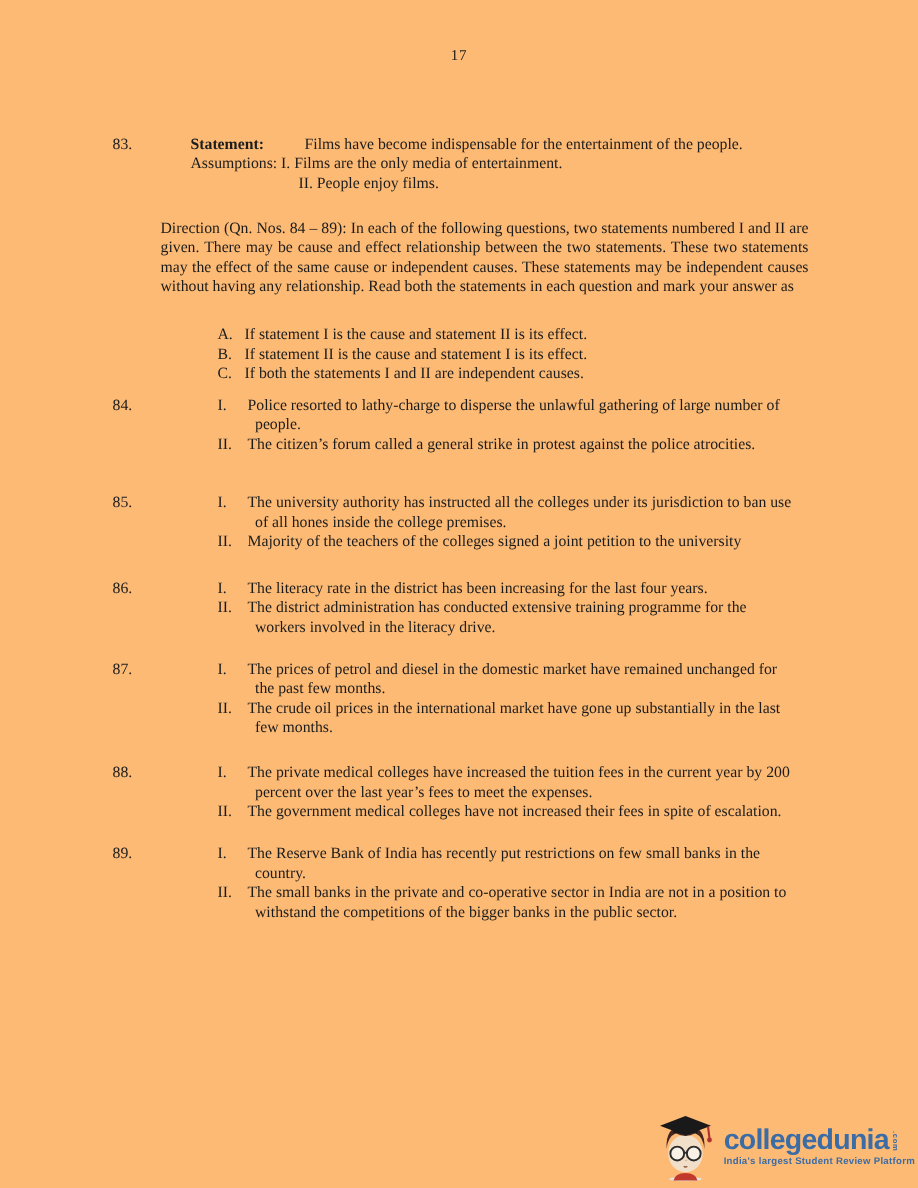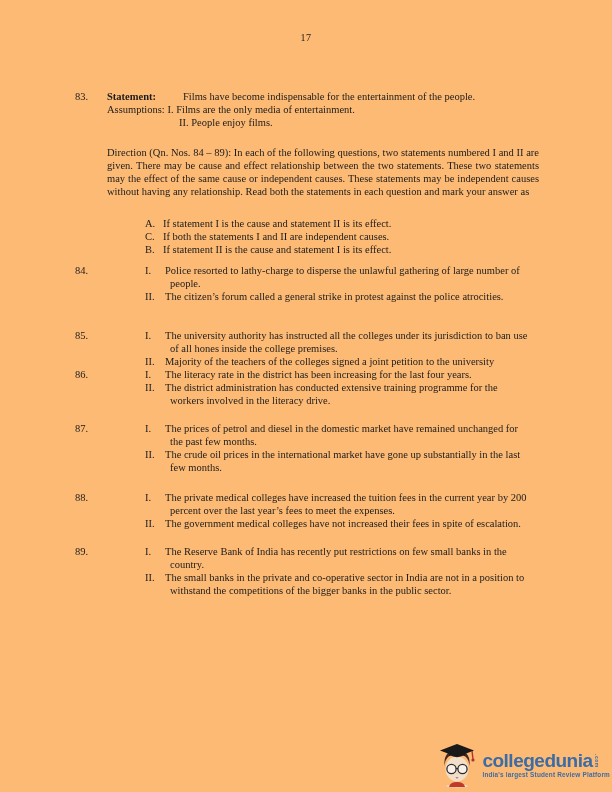--- a/index.html
+++ b/index.html
@@ -15,21 +15,21 @@
   }
   .page-number {
     position:absolute; top:31px; left:0; width:100%;
     text-align:center; font-size:10px; letter-spacing:0.5px;
   }
   .content { position:absolute; top:90px; left:75px; width:467px; }
 
   b, .bold { font-weight:normal; }
 
   
-  .q83 { display:flex; }
+  .q83 { display:flex;gap:20px; }
   .q83 .qnum { width:32px; flex:none; }
   .lbl1 { display:inline-block; width:76px; font-weight:bold; }
   .q83-ind { margin-left:72px; }
 
   
   .direction {
     margin:17px 0 0 32px;
     width:432px;
     text-align:justify;
   }
@@ -42,21 +42,21 @@
   .question { display:flex; }
   .question .qnum { width:70px; flex:none; }
   .stmts { flex:1; }
   .stmt { display:flex; }
   .roman { width:20px; flex:none; }
   .slines { flex:1; }
   .cont { padding-left:5px; }
 
   .mt16 { margin-top:8px; }
   .mt14 { margin-top:26px; }
-  .mt18 { }
+  .mt18 { margin-top:18px; }
   .mt15 { margin-top:15px; }
   .mt17 { margin-top:17px; }
 
   
   .footer-logo {
     position:absolute; right:2px; bottom:4px;
     display:flex; align-items:center;
   }
   .mascot { width:44px; height:46px; flex:none; margin-right:2px; }
   .brand-block { display:flex; flex-direction:column; }
@@ -105,24 +105,24 @@
     <div class="direction">
       <span class="bold">Direction (Qn. Nos. 84 – 89):</span>
       <span>In each of the following questions, two statements numbered I and II are given. There may be cause and effect relationship between the two statements. These two statements may the effect of the same cause or independent causes. These statements may be independent causes without having any relationship. Read both the statements in each question and mark your answer as</span>
     </div>
 
     <div class="options">
       <div>
         <span class="opt-letter">A.</span><span>If statement I is the cause and statement II is its effect.</span>
       </div>
       <div>
+        <span class="opt-letter">B.</span><span>If statement II is the cause and statement I is its effect.</span>
+      </div>
+      <div>
         <span class="opt-letter">C.</span><span>If both the statements I and II are independent causes.</span>
-      </div>
-      <div>
-        <span class="opt-letter">B.</span><span>If statement II is the cause and statement I is its effect.</span>
       </div>
     </div>
 
     <div class="question mt16">
       <div class="qnum">84.</div>
       <div class="stmts">
         <div class="stmt">
           <span class="roman">I.</span>
           <div class="slines">
             <div>Police resorted to lathy-charge to disperse the unlawful gathering of large number of</div>

